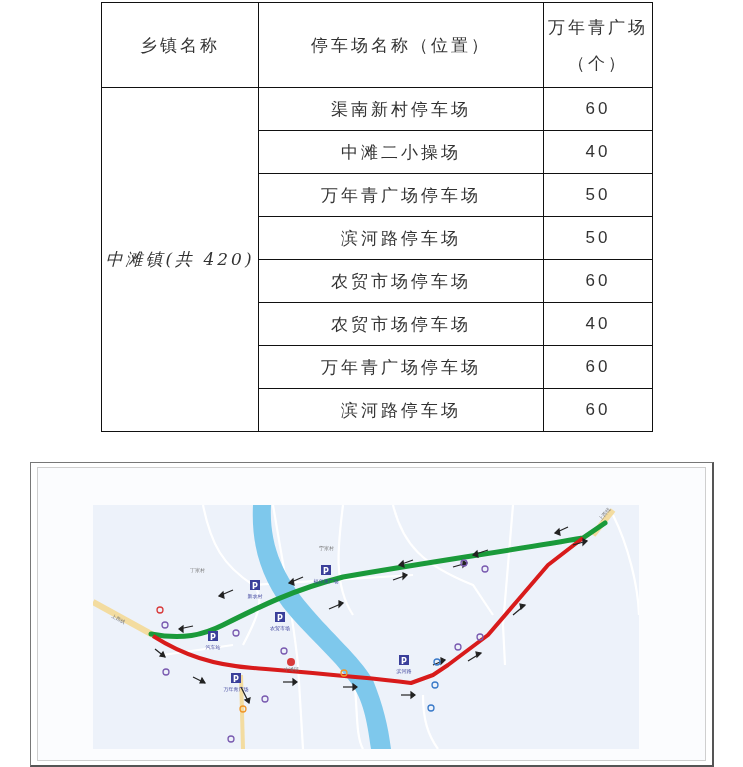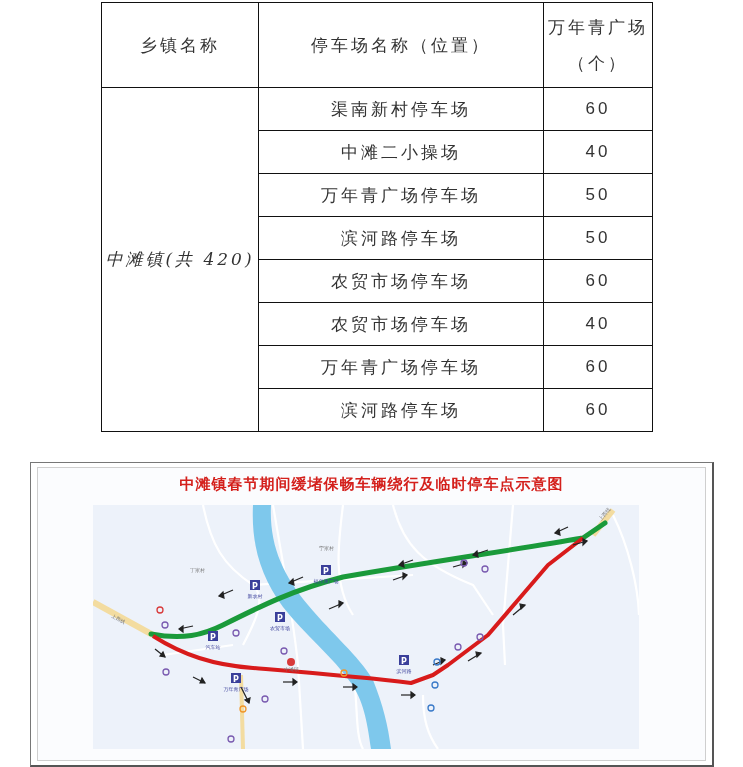--- a/index.html
+++ b/index.html
@@ -65,21 +65,20 @@
   </tr>
   <tr>
     <td class="name">滨河路停车场</td>
     <td class="num">60</td>
   </tr>
 </tbody>
   </table>
 
 <div class="map-frame">
   <div class="map-inner"></div>
-  <div class="map-title">中滩镇春节期间缓堵保畅车辆绕行及临时停车点示意图</div>
 </div>
 
 <svg class="map-svg" style="left:93px;top:505px;" width="546" height="244" viewBox="0 0 546 244" xmlns="http://www.w3.org/2000/svg">
   <rect x="0" y="0" width="546" height="244" fill="#edf2fa"></rect>
 
   <g fill="none" stroke="#ffffff" stroke-width="2.2">
     <path d="M110 0 C118 40 130 60 160 80 C175 95 160 120 150 140"></path>
     <path d="M160 80 L320 70"></path>
     <path d="M180 0 C190 60 200 110 205 160 L210 244"></path>
     <path d="M250 0 C245 40 240 80 260 110"></path>

